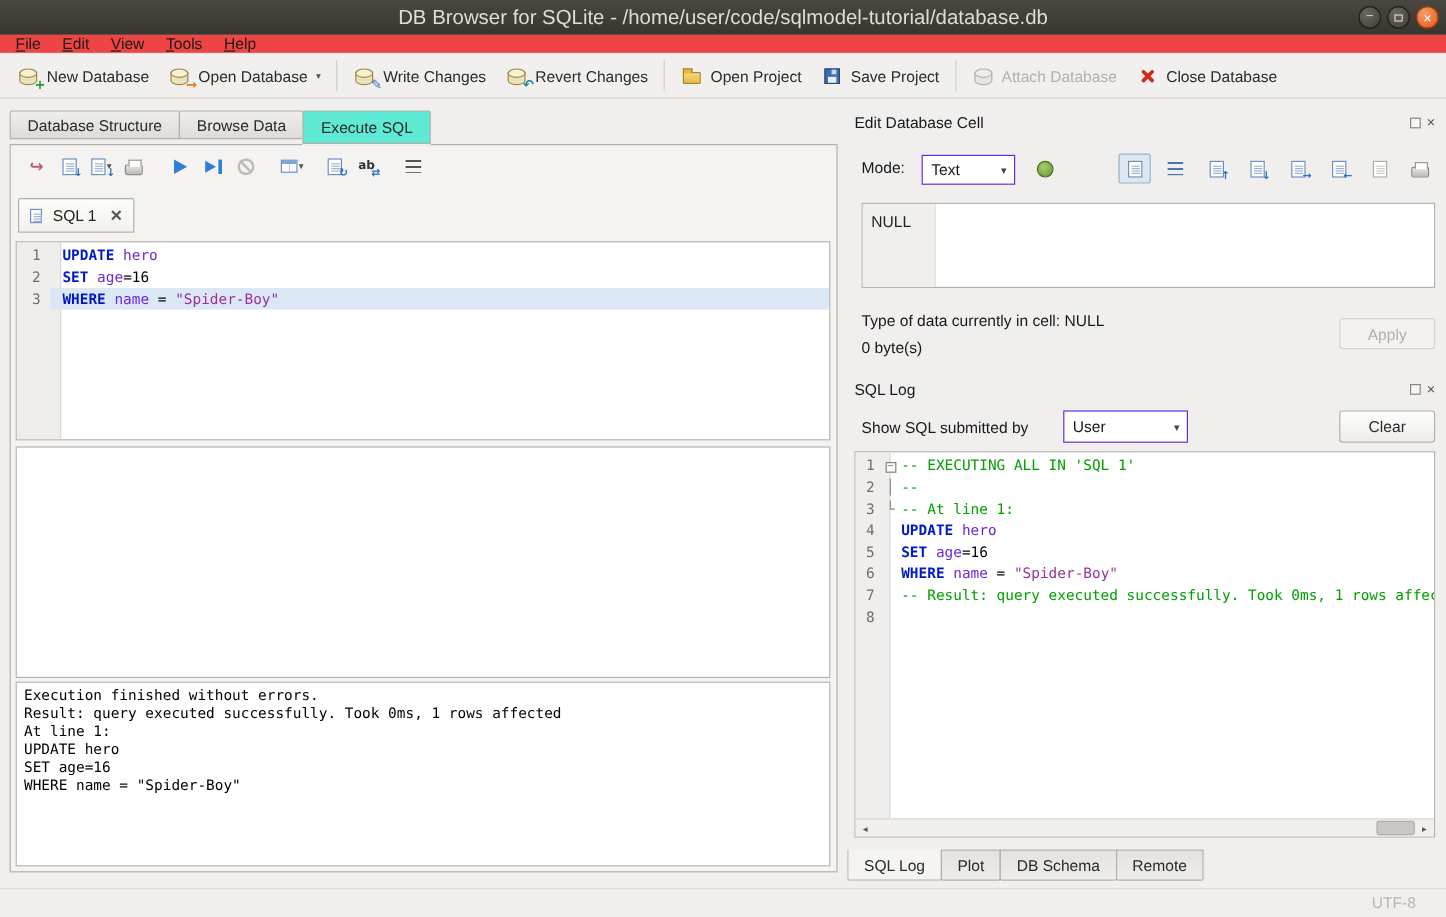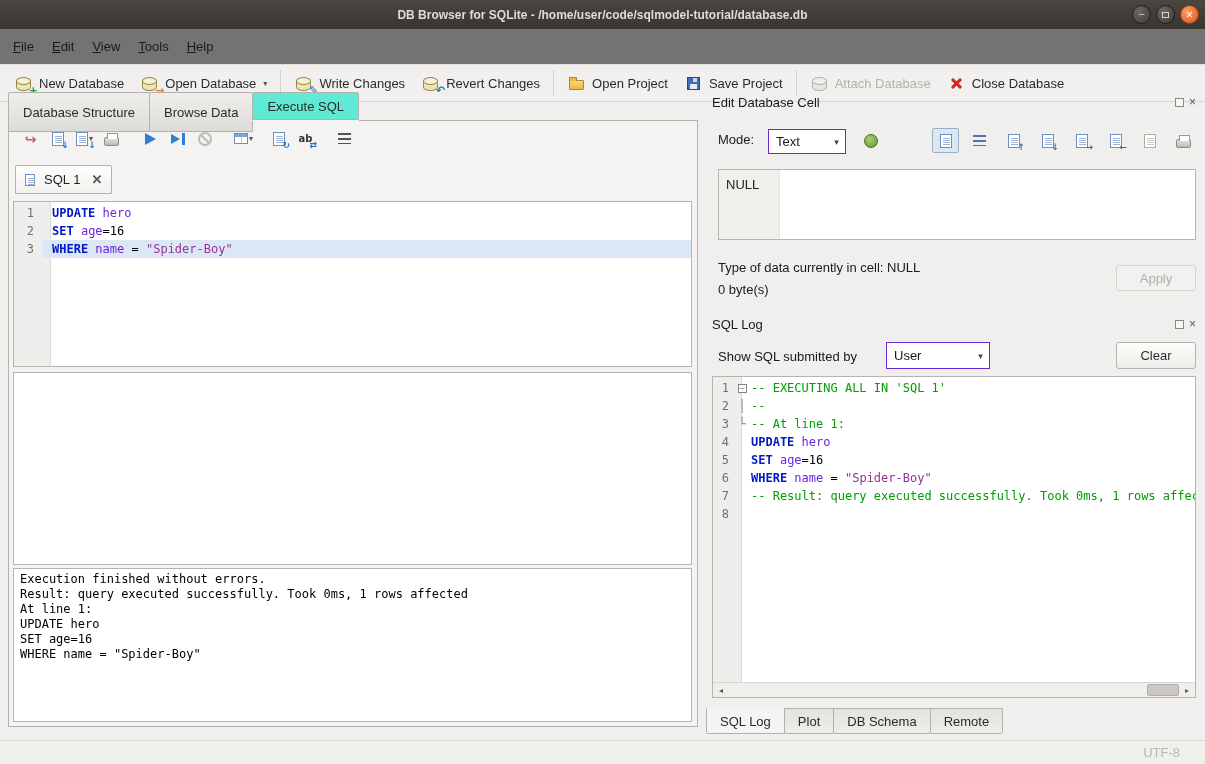--- a/index.html
+++ b/index.html
@@ -1,28 +1,28 @@
 <!DOCTYPE html>
 <html><head>
 <meta charset="utf-8">
 <style>
   *{box-sizing:border-box;margin:0;padding:0}
   html,body{width:1205px;height:764px}
   body{position:relative;overflow:hidden;background:#f1efed;font-family:"Liberation Sans",sans-serif;font-size:13px;color:#1a1a1a}
 
   
   .titlebar{height:29px;background:linear-gradient(#4a4742,#38352f);display:flex;align-items:center;position:relative}
-  .titlebar .title{flex:1;text-align:center;color:#dfdcd6;font-weight:bold;font-size:12px}
+  .titlebar .title{flex:1;text-align:center;color:#dfdcd6;font-weight:normal;font-size:17px}
   .winbtns{position:absolute;right:6px;top:5px;display:flex;gap:5px}
   .wbtn{width:19px;height:19px;border-radius:50%;background:radial-gradient(circle at 35% 30%,#6c6861,#3e3b35);border:1px solid #221f1b;color:#d8d5cf;display:flex;align-items:center;justify-content:center;font-size:11px;line-height:1}
   .wbtn .maxbox{width:7px;height:6px;border:1px solid #d8d5cf}
   .wbtn.close{background:radial-gradient(circle at 35% 30%,#f89d66,#e0571e);border-color:#a23b11;color:#fff;font-size:12px}
 
   
-  .menubar{height:36px;background:#737373;display:flex;align-items:center;padding-left:4px;border-bottom:1px solid #e3e1dd}
+  .menubar{height:16px;background:#ef4444;display:flex;align-items:center;padding-left:4px;border-bottom:1px solid #e3e1dd}
   .menu-item{padding:3px 9px;color:#1a1a1a}
 
   
   .toolbar{height:37px;background:#f1f0ee;border-bottom:1px solid #d7d5d1;display:flex;align-items:center;padding:0 6px;color:#2b2b2b}
   .tbtn{display:flex;align-items:center;gap:6px;padding:4px 8px}
   .tbtn .tlabel{white-space:nowrap}
   .tbtn.disabled{color:#b4b1ac}
   .sep{width:1px;height:26px;background:#d3d1cd;margin:0 5px}
   .caret{font-size:8px;color:#55534f;margin-left:1px}
 
@@ -55,21 +55,21 @@
   .stopc::before{content:"";position:absolute;left:0px;top:4px;width:10px;height:2px;background:#bdbab6;transform:rotate(45deg)}
   .grid{width:14px;height:11px;border:1px solid #6c8fbe;background:linear-gradient(#7ea6d8 0 3px,rgba(0,0,0,0) 3px),repeating-linear-gradient(to right,rgba(0,0,0,0) 0 6px,#b9cbe4 6px 7px),#fff}
   .fmt{width:13px;height:11px;background:repeating-linear-gradient(to bottom,#4a75b0 0 2px,rgba(0,0,0,0) 2px 5px)}
   .fmt.dark{background:repeating-linear-gradient(to bottom,#55534f 0 2px,rgba(0,0,0,0) 2px 5px)}
   .abtxt{font:bold 10px "DejaVu Sans",sans-serif;color:#333}
   .gearc{width:14px;height:14px;border-radius:50%;background:radial-gradient(circle at 40% 35%,#a7d06c,#5f9333);border:1px solid #477024}
   .pinkarrow{font:bold 14px "DejaVu Sans",sans-serif;color:#c05a7a}
 
   
   .tabbar{position:absolute;top:92px;left:8px;display:flex;z-index:3}
-  .mtab{height:40px;display:flex;align-items:center;padding:0 14px;background:linear-gradient(#f0eeec,#dedcd7);border:1px solid #b4b1ad;border-radius:2px 2px 0 0;margin-right:-1px;color:#2b2b2b}
+  .mtab{height:24px;display:flex;align-items:center;padding:0 14px;background:linear-gradient(#f0eeec,#dedcd7);border:1px solid #b4b1ad;border-radius:2px 2px 0 0;margin-right:-1px;color:#2b2b2b}
   .mtab.active{background:#5eead4;box-shadow:0 1px 0 0 #f4f3f1;height:28px}
   .left-frame{position:absolute;left:8px;top:120px;width:690px;height:607px;border:1px solid #b4b1ad;background:#f4f3f1}
 
   .itoolbar{position:absolute;left:8px;top:5px;display:flex;align-items:center}
   .ibtn{width:27px;height:25px;display:flex;align-items:center;justify-content:center;position:relative;flex:none}
   .dbadge{position:absolute;right:2px;bottom:1px;font:bold 9px "DejaVu Sans",sans-serif;color:#2d6fc4;line-height:1}
   .gap8{width:8px}.gap12{width:12px}
   .ibtn.pressed{border:1px solid #9ab0c9;background:#dde7f2;border-radius:2px}
 
   .sqltab{position:absolute;left:6px;top:44px;height:29px;display:flex;align-items:center;gap:9px;padding:0 9px;background:linear-gradient(#fdfdfc,#f3f1ee);border:1px solid #b4b1ad;border-radius:2px 2px 0 0;color:#222}

